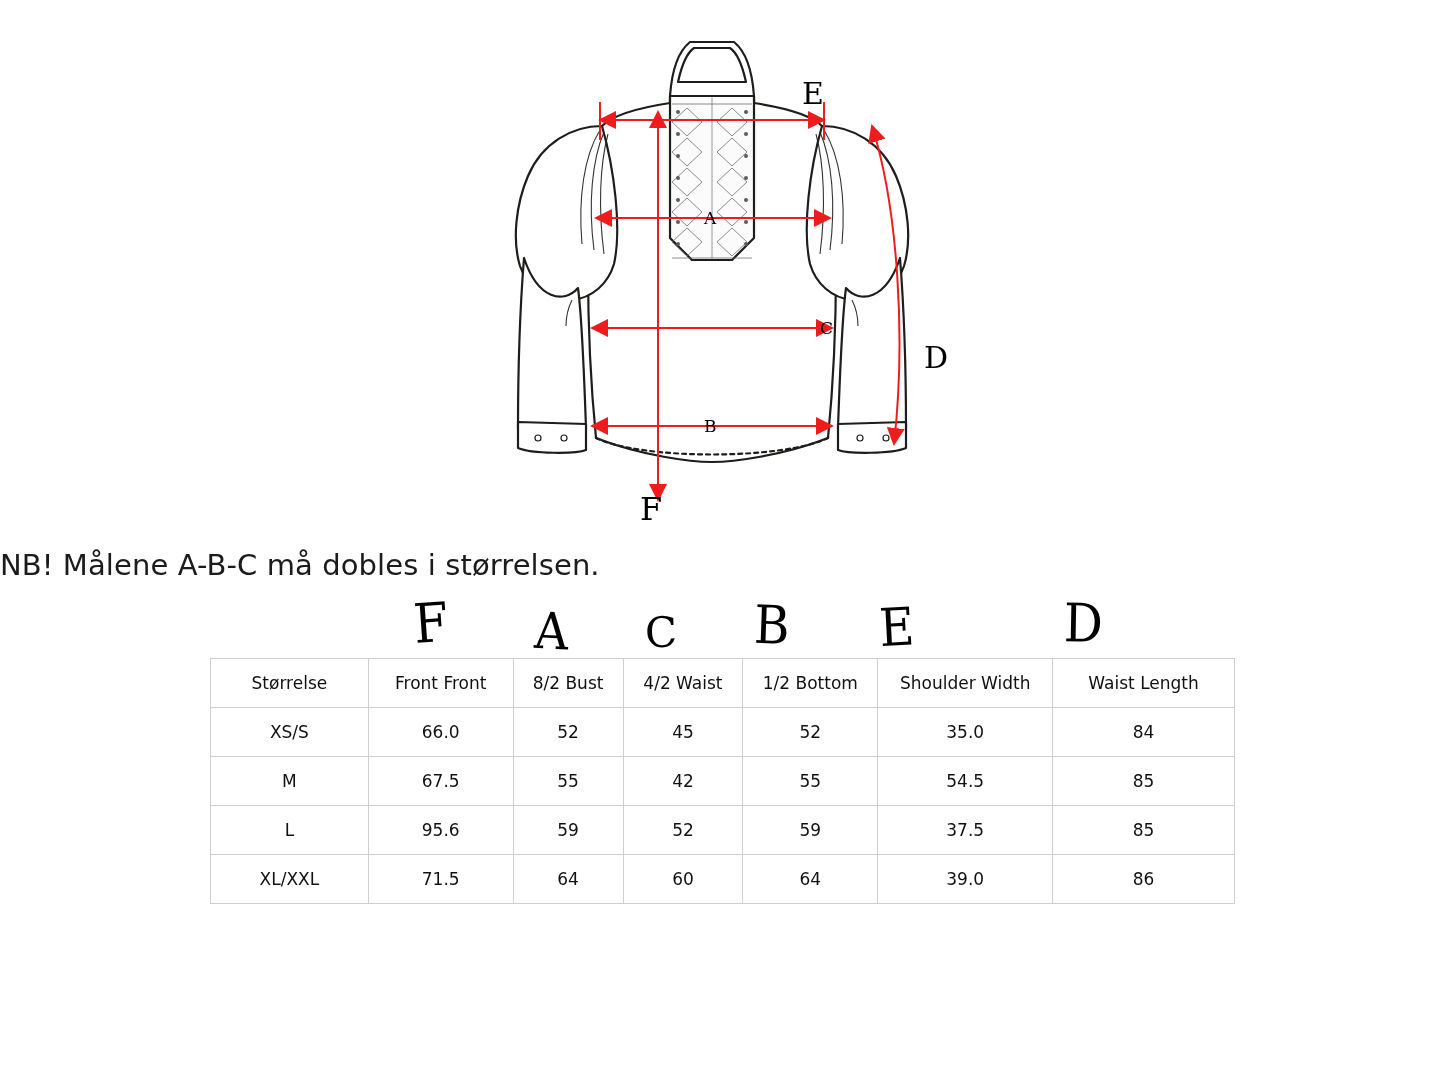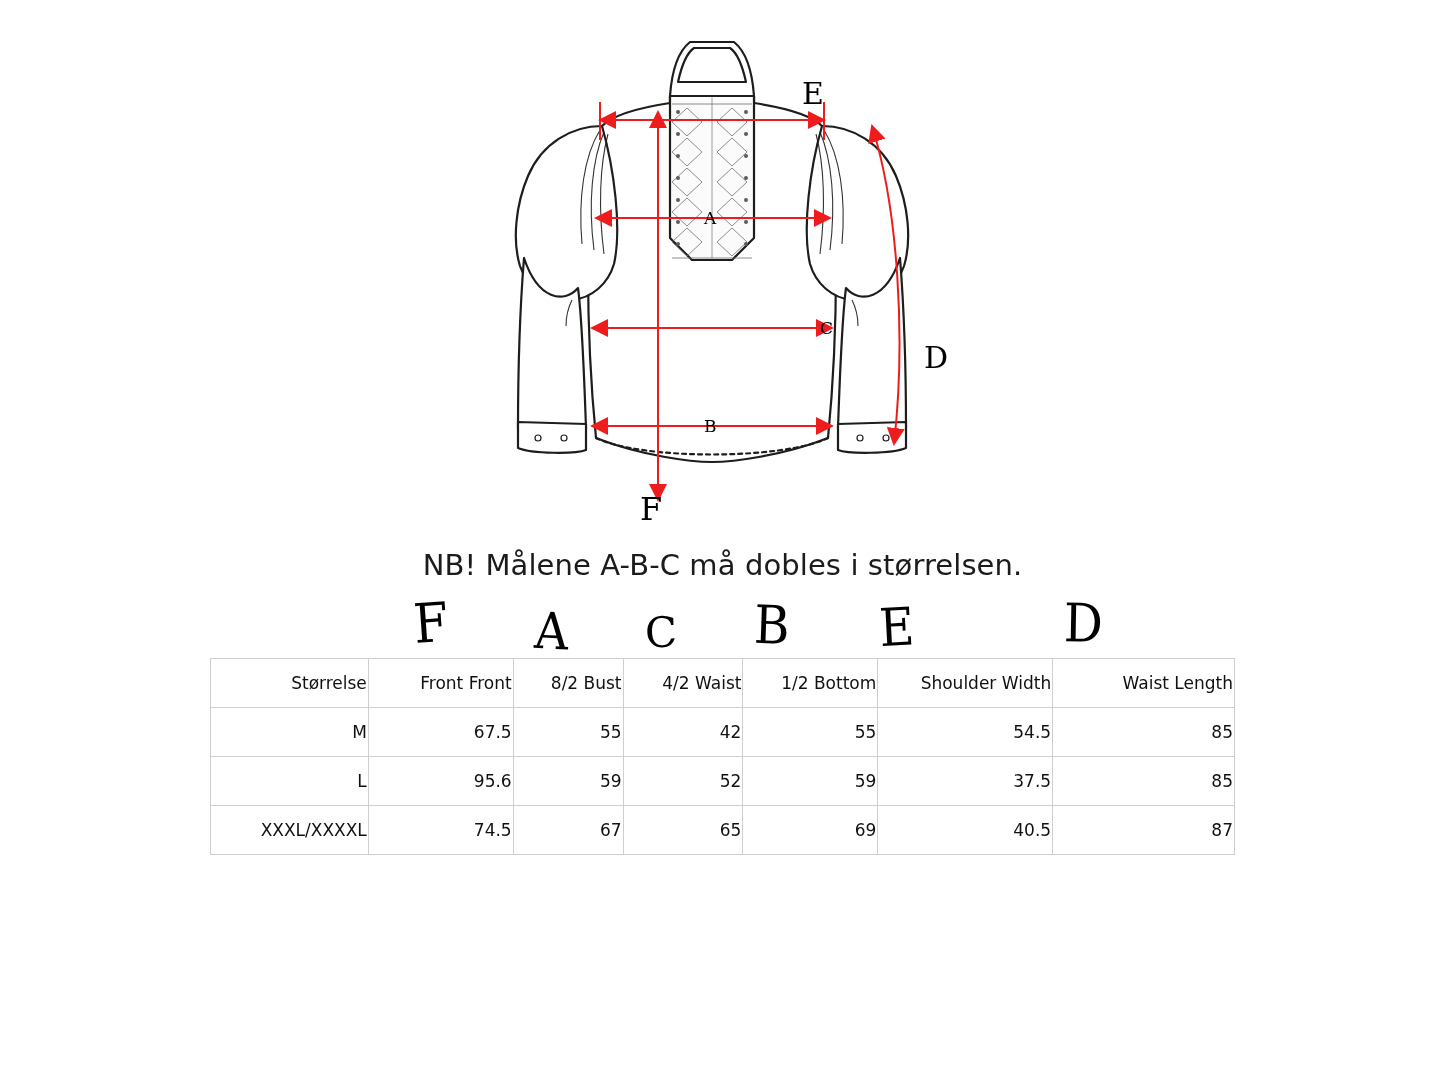--- a/index.html
+++ b/index.html
@@ -31,21 +31,20 @@
     width: 560px;
     height: 530px;
   }
 
   
   #note {
     position: absolute;
     left: 0;
     top: 548px;
     width: 1445px;
-    text-align: center;
     font-size: 29px;
     font-family: "DejaVu Sans", sans-serif;
     color: #1b1b1b;
     letter-spacing: 0.1px;
   }
 
   
   #letter-row {
     position: absolute;
     left: 210px;
@@ -77,21 +76,21 @@
   }
   table {
     border-collapse: collapse;
     width: 1025px;
     font-size: 17px;
     font-family: "DejaVu Sans", sans-serif;
     color: #111;
   }
   th, td {
     border: 1px solid #cfcfcf;
-    text-align: right;
+    text-align: center;
     padding: 12px 1px;
     font-weight: normal;
     height: 24px;
     vertical-align: middle;
     white-space: nowrap;
   }
   thead th { background: #ffffff; }
   col.c0 { width: 158px; }
   col.c1 { width: 145px; }
   col.c2 { width: 110px; }
@@ -281,41 +280,50 @@
         <th>Front Front</th>
         <th>8/2 Bust</th>
         <th>4/2 Waist</th>
         <th>1/2 Bottom</th>
         <th>Shoulder Width</th>
         <th>Waist Length</th>
       </tr>
     </thead>
     <tbody>
       <tr>
+        <td>XS/S</td>
+        <td>66.0</td>
+        <td>52</td>
+        <td>45</td>
+        <td>52</td>
+        <td>35.0</td>
+        <td>84</td>
+      </tr>
+      <tr>
         <td>M</td>
         <td>67.5</td>
         <td>55</td>
         <td>42</td>
         <td>55</td>
         <td>54.5</td>
         <td>85</td>
       </tr>
       <tr>
         <td>L</td>
         <td>95.6</td>
         <td>59</td>
         <td>52</td>
         <td>59</td>
         <td>37.5</td>
         <td>85</td>
       </tr>
       <tr>
-        <td>XXXL/XXXXL</td>
-        <td>74.5</td>
-        <td>67</td>
-        <td>65</td>
-        <td>69</td>
-        <td>40.5</td>
-        <td>87</td>
+        <td>XL/XXL</td>
+        <td>71.5</td>
+        <td>64</td>
+        <td>60</td>
+        <td>64</td>
+        <td>39.0</td>
+        <td>86</td>
       </tr>
     </tbody>
   </table>
 </div>
 
 </body></html>

